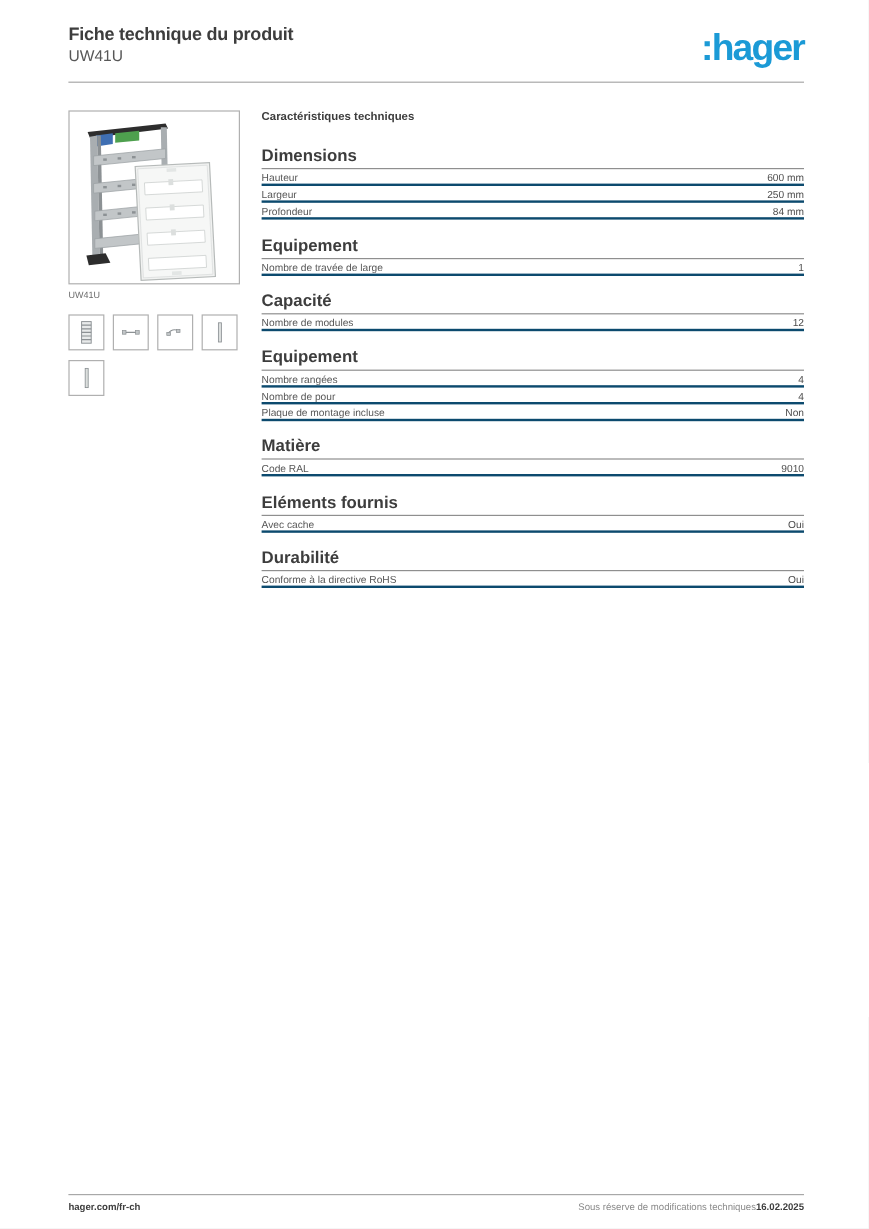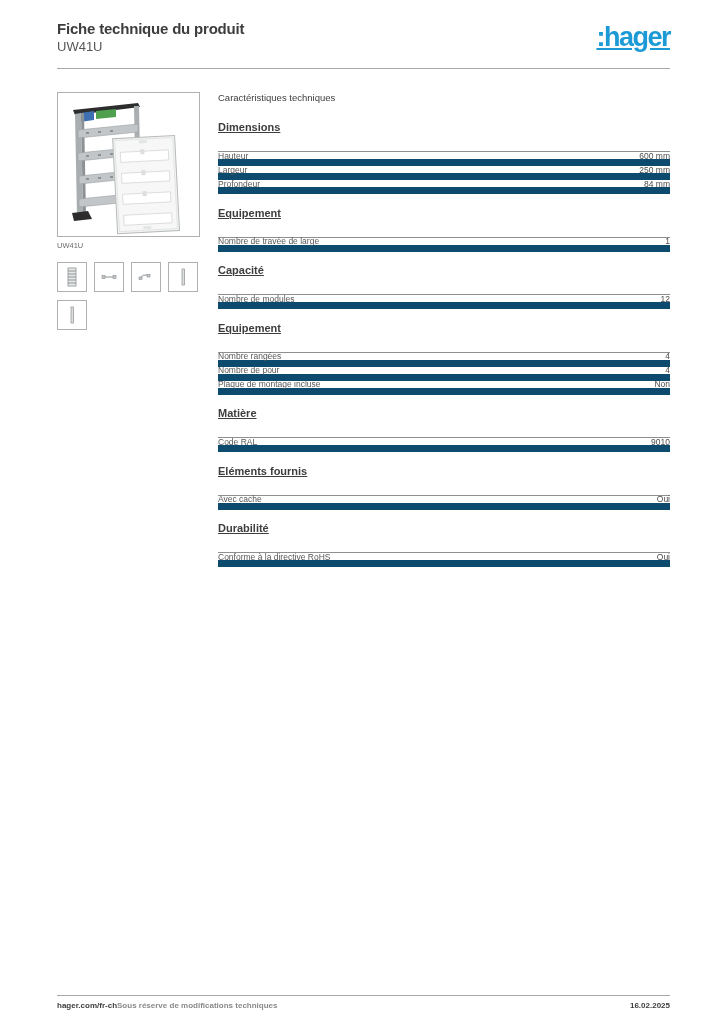--- a/index.html
+++ b/index.html
@@ -9,58 +9,58 @@
     font-family:"Liberation Sans", sans-serif; color:#3d3d3d; overflow:hidden;
     margin:0 auto;
   }
   
   .header {
     position:absolute; top:20px; left:57px; right:54px;
     display:flex; justify-content:space-between; align-items:flex-start;
   }
   .page-title { font-size:15px; font-weight:bold; color:#3d3d3d; letter-spacing:-0.2px; }
   .product-ref { font-size:13px; font-weight:normal; color:#575757; margin-top:2px; }
-  .logo { font-size:27px; font-weight:bold; letter-spacing:-1.5px; line-height:1; margin-top:4px;text-decoration:underline; }
+  .logo { font-size:31px; font-weight:bold; letter-spacing:-1.5px; line-height:1; margin-top:4px; }
   .head-rule { position:absolute; top:68px; left:57px; right:54px; border-top:1px solid #a8a8a8; }
 
   
   .content { position:absolute; top:92px; left:57px; right:54px; display:flex; }
   .aside { width:143px; flex:0 0 143px; margin-right:18px; }
   .img-box { width:143px; height:145px; border:1px solid #b0b0b0; background:#fff; overflow:hidden; }
   .img-caption { font-size:7.5px; color:#6b6b6b; margin-top:4px; }
   .thumbs { display:flex; flex-wrap:wrap; gap:8px 7px; margin-top:12px; width:148px; }
   .thumb {
     width:30px; height:30px; border:1px solid #b0b0b0; background:#fff;
     display:flex; align-items:center; justify-content:center;
   }
 
   .main { flex:1; min-width:0; }
   .description { font-size:8.5px; font-weight:bold; color:#3d3d3d; margin-bottom:26px; }
-  .cara-title { font-size:9.5px; font-weight:normal; color:#3d3d3d; margin-bottom:18px; }
+  .cara-title { font-size:9.5px; font-weight:bold; color:#3d3d3d; margin-bottom:18px; }
 
   .spec-section { margin-bottom:12.5px; }
   .sec-title {
-    font-size:11px; font-weight:bold; color:#3d3d3d;
-    padding-bottom:18px; border-bottom:1px solid #8f8f8f;text-decoration:underline;
+    font-size:14px; font-weight:bold; color:#3d3d3d;
+    padding-bottom:3px; border-bottom:1px solid #8f8f8f;
   }
   .spec-row {
-    display:flex; justify-content:space-between; align-items:center;
-    height:14px; border-bottom:7px solid #0c4a6e; font-size:8.5px;
+    display:flex; justify-content:space-between; align-items:flex-end;
+    height:14px; border-bottom:2px solid #0c4a6e; font-size:8.5px;
   }
   .spec-label { color:#575757; }
   .spec-value { color:#4d4d4d; text-align:right; white-space:nowrap; }
 
   
   .foot-rule { position:absolute; top:995px; left:57px; right:54px; border-top:1px solid #a8a8a8; }
   .footer-row {
     position:absolute; top:1001px; left:57px; right:54px;
     display:flex; align-items:baseline; font-size:8px;
   }
   .footer-left  { font-weight:bold; color:#3d3d3d; flex:0 0 auto; }
-  .footer-center{ flex:1; text-align:left; color:#8a8a8a; font-weight:bold; }
+  .footer-center{ flex:1; text-align:right; color:#8a8a8a; font-weight:normal; }
   .footer-right { font-weight:bold; color:#3d3d3d; flex:0 0 auto; }
 </style>
 </head>
 <body>
 
 <div class="page">
 
   <div class="header">
     <div>
       <div class="page-title">Fiche technique du produit</div>

